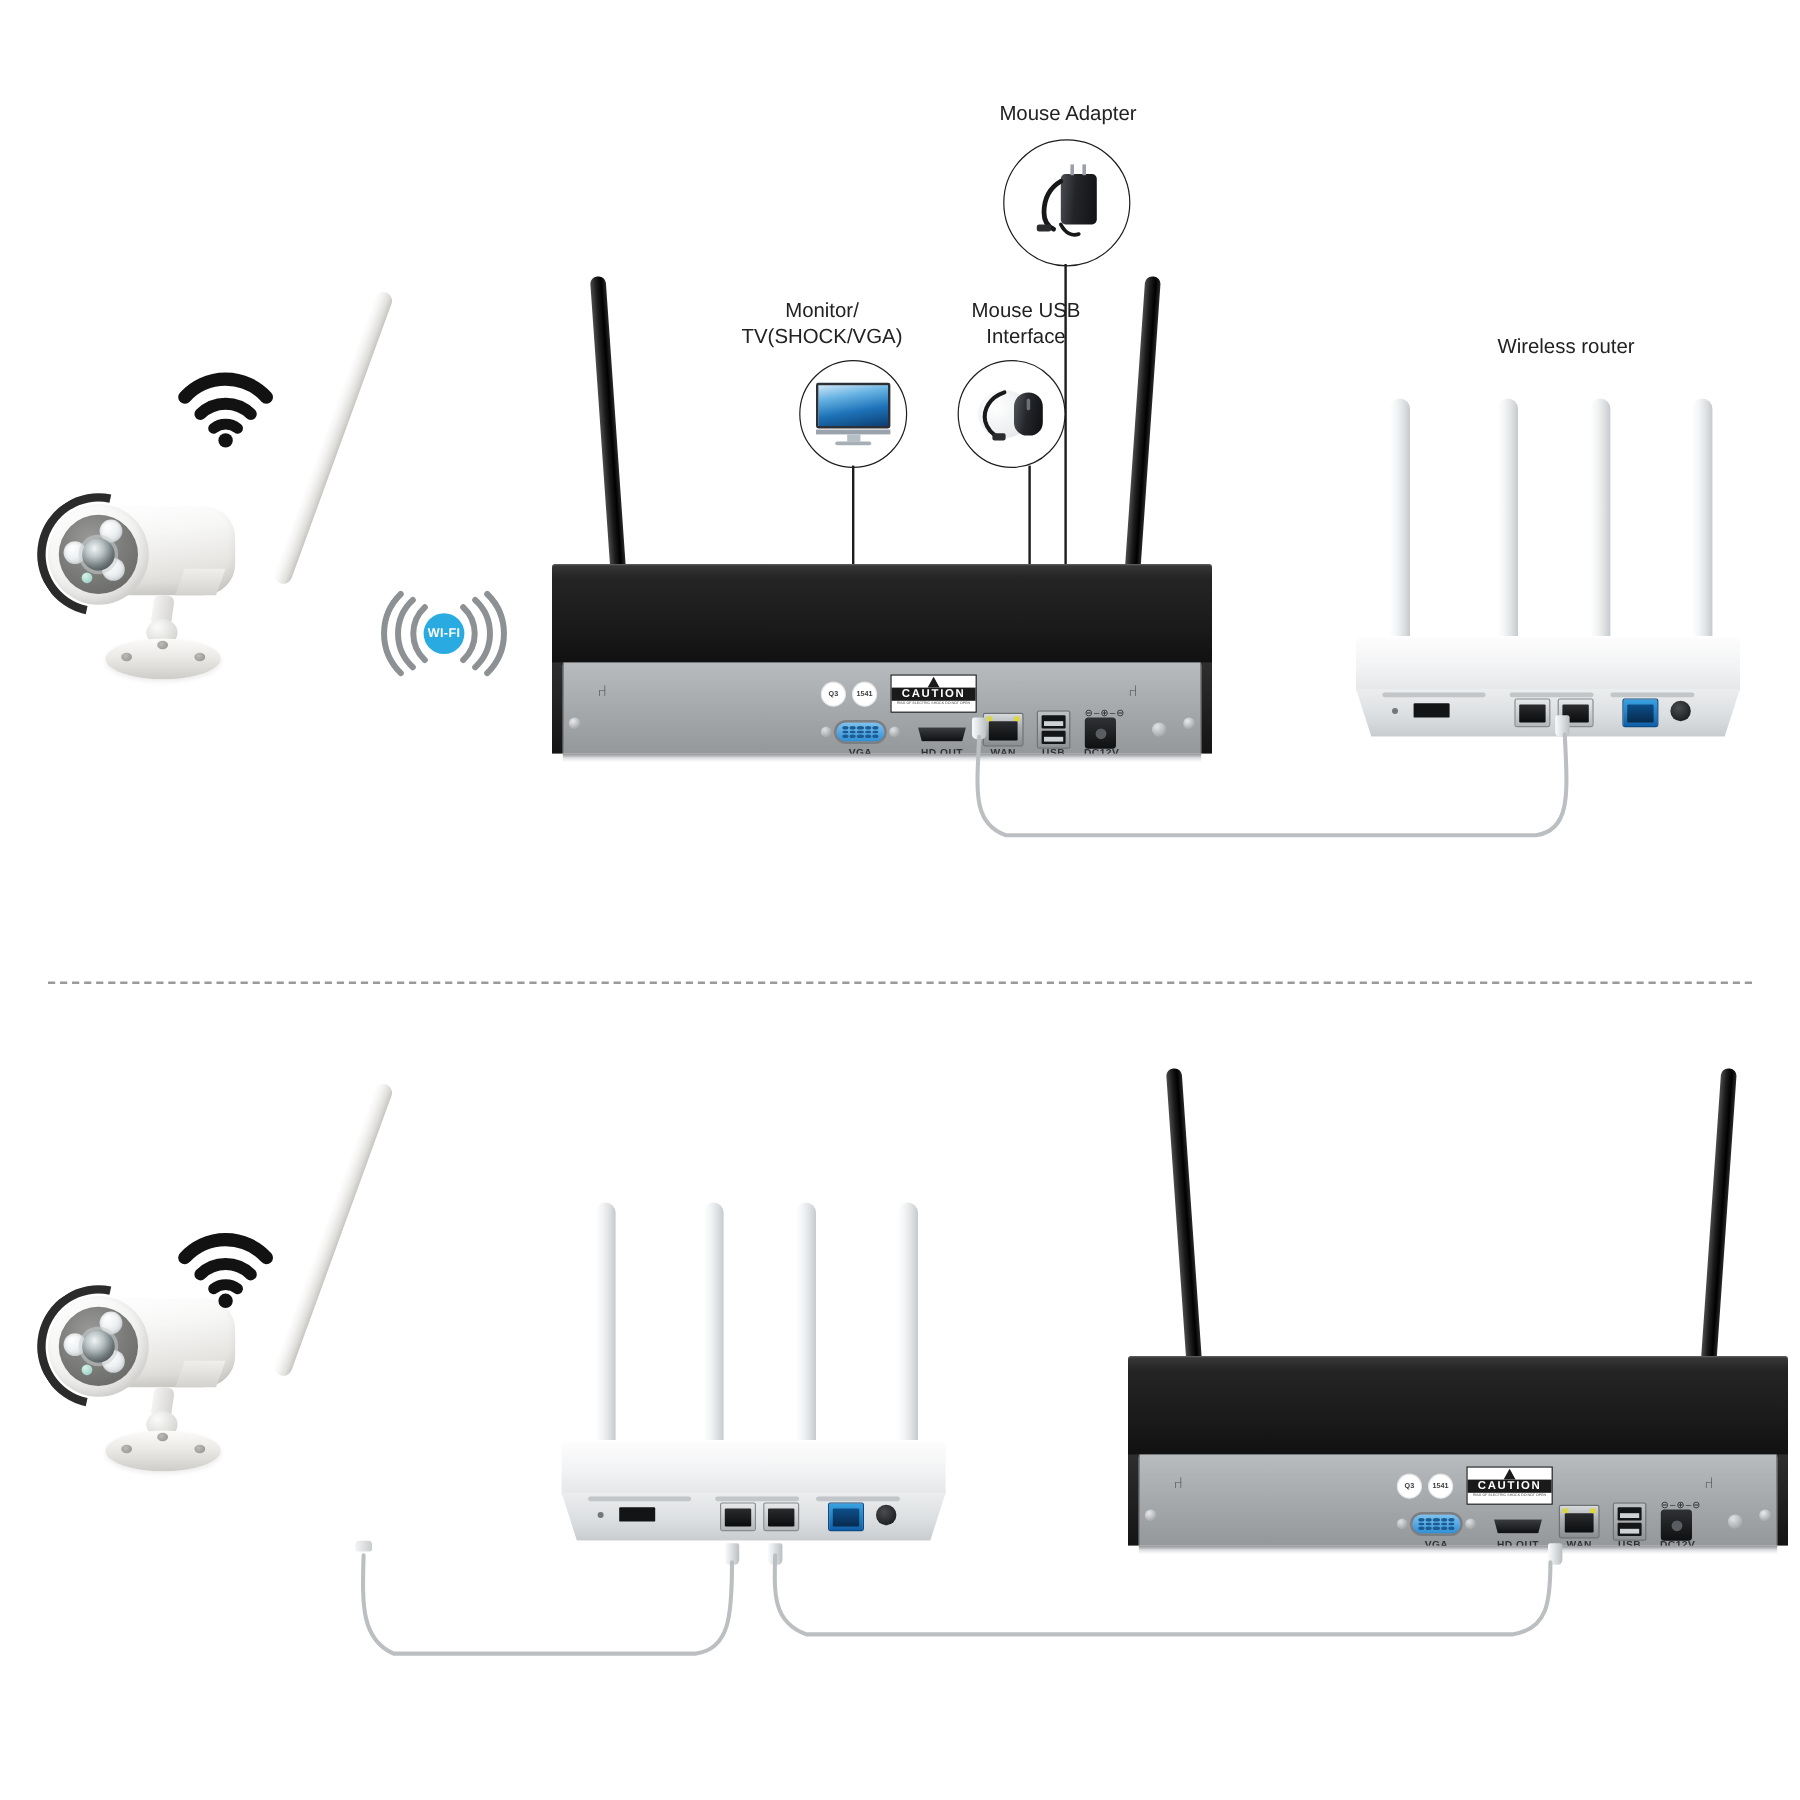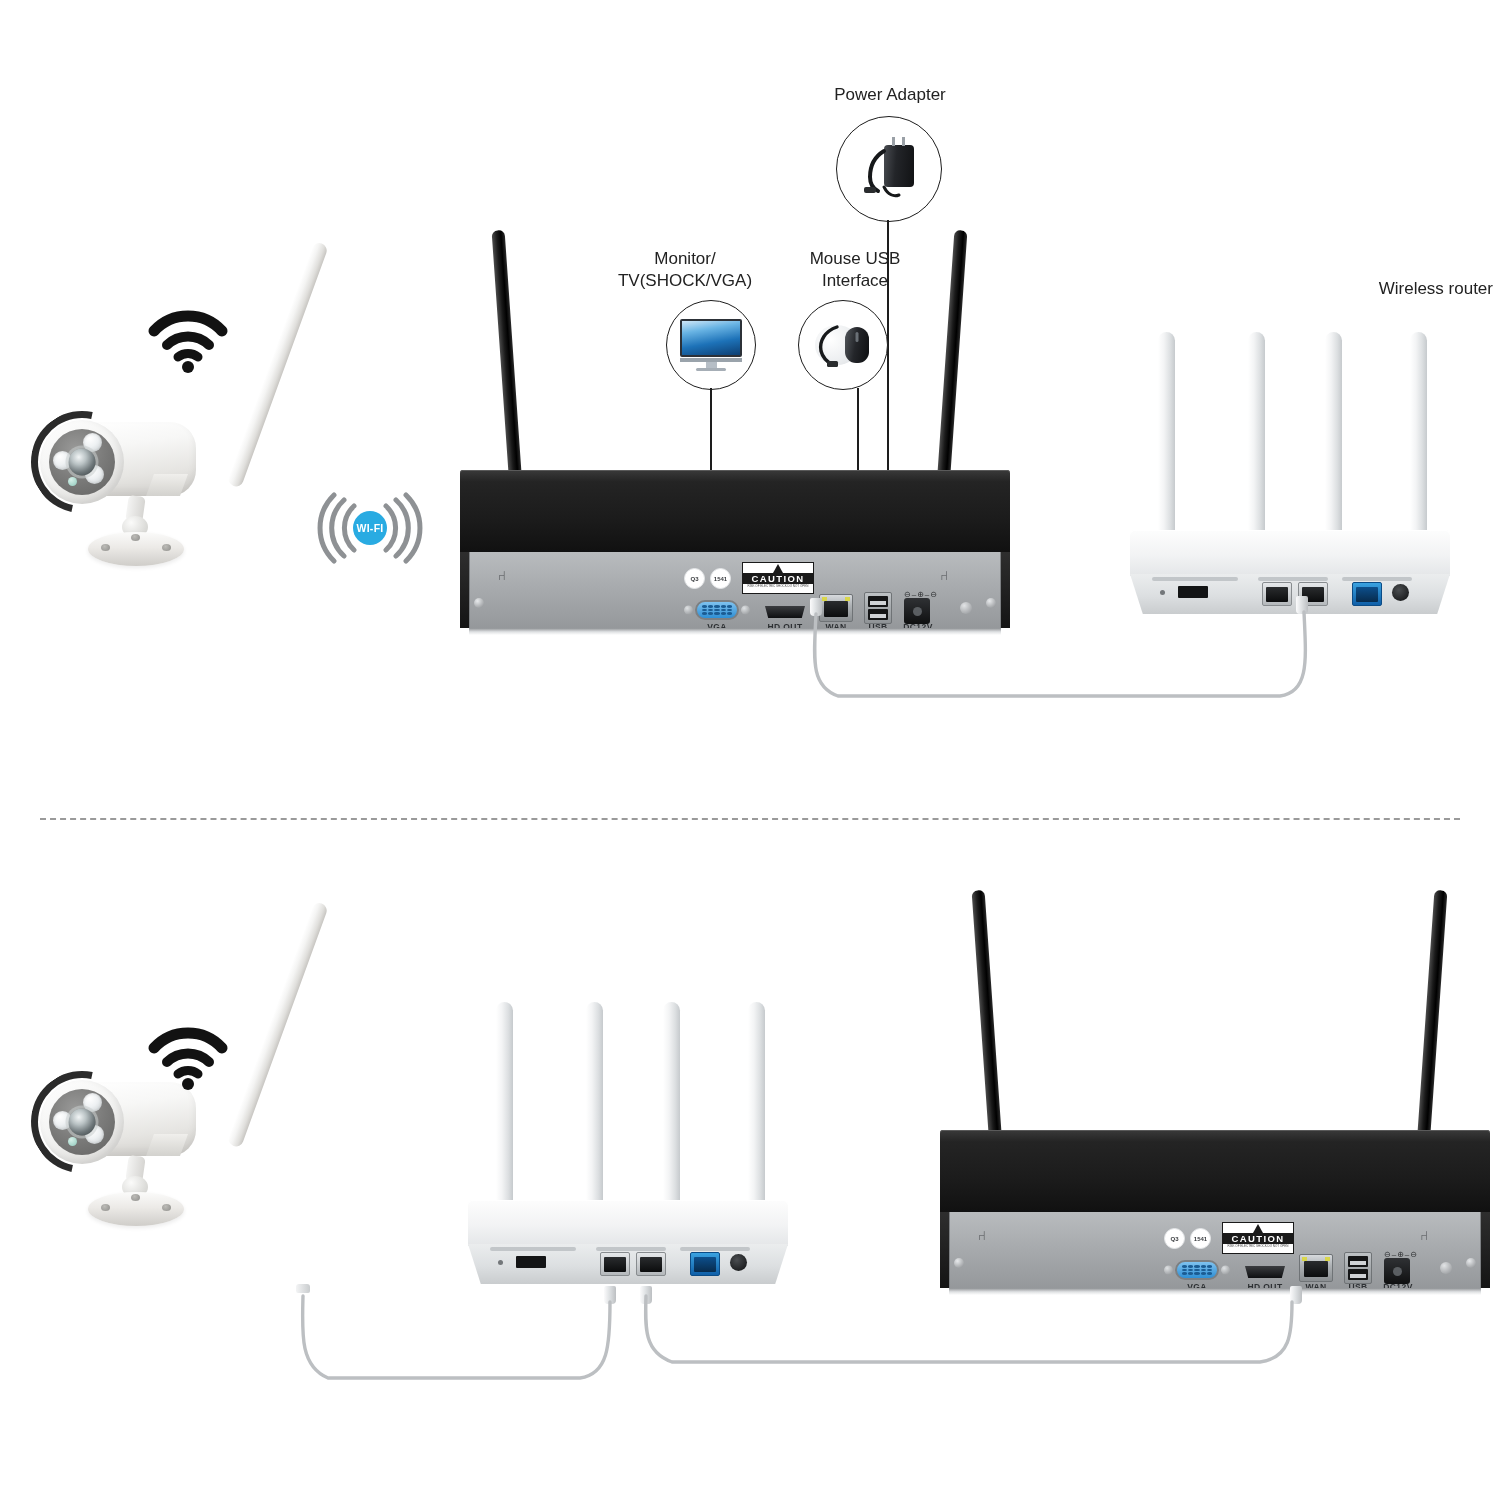--- a/index.html
+++ b/index.html
@@ -164,26 +164,26 @@
   .plug{position:absolute;width:12px;height:18px;border-radius:2px 2px 4px 4px;
       background:linear-gradient(90deg,#fbfbfc,#dfe2e4 45%,#bcbfc2 100%);}
   .plug-tip{position:absolute;width:14px;height:9px;border-radius:3px 3px 2px 2px;
       background:linear-gradient(90deg,#f3f4f5,#c9ccce);}
 </style>
 </head>
 <body>
 
 <div class="stage">
 
-  <div class="lbl" style="left:790px;top:84px;width:200px;">Power Adapter</div>
+  <div class="lbl" style="left:790px;top:84px;width:200px;">Mouse Adapter</div>
   <div class="lbl" style="left:585px;top:248px;width:200px;">Monitor/
 TV(SHOCK/VGA)</div>
   <div class="lbl" style="left:765px;top:248px;width:180px;">Mouse USB
 Interface</div>
-  <div class="lbl" style="left:1253px;top:278px;width:240px;text-align:right;">Wireless router</div>
+  <div class="lbl" style="left:1185px;top:278px;width:240px;">Wireless router</div>
 
   <div class="callout" style="left:836px;top:116px;width:104px;height:104px;">
     <div style="position:relative;width:70px;height:64px;">
       <div class="pa-body" style="position:absolute;left:30px;top:8px;">
         <div class="pa-prong" style="left:8px;"></div>
         <div class="pa-prong" style="left:18px;"></div>
       </div>
       <svg width="70" height="64" style="position:absolute;left:0;top:0;">
         <path d="M30 14 C20 20, 16 30, 16 40 C16 48, 20 52, 24 54" stroke="#16181a" stroke-width="4" fill="none" stroke-linecap="round"></path>
         <path d="M30 50 C34 58, 40 60, 45 58" stroke="#16181a" stroke-width="3" fill="none" stroke-linecap="round"></path>

